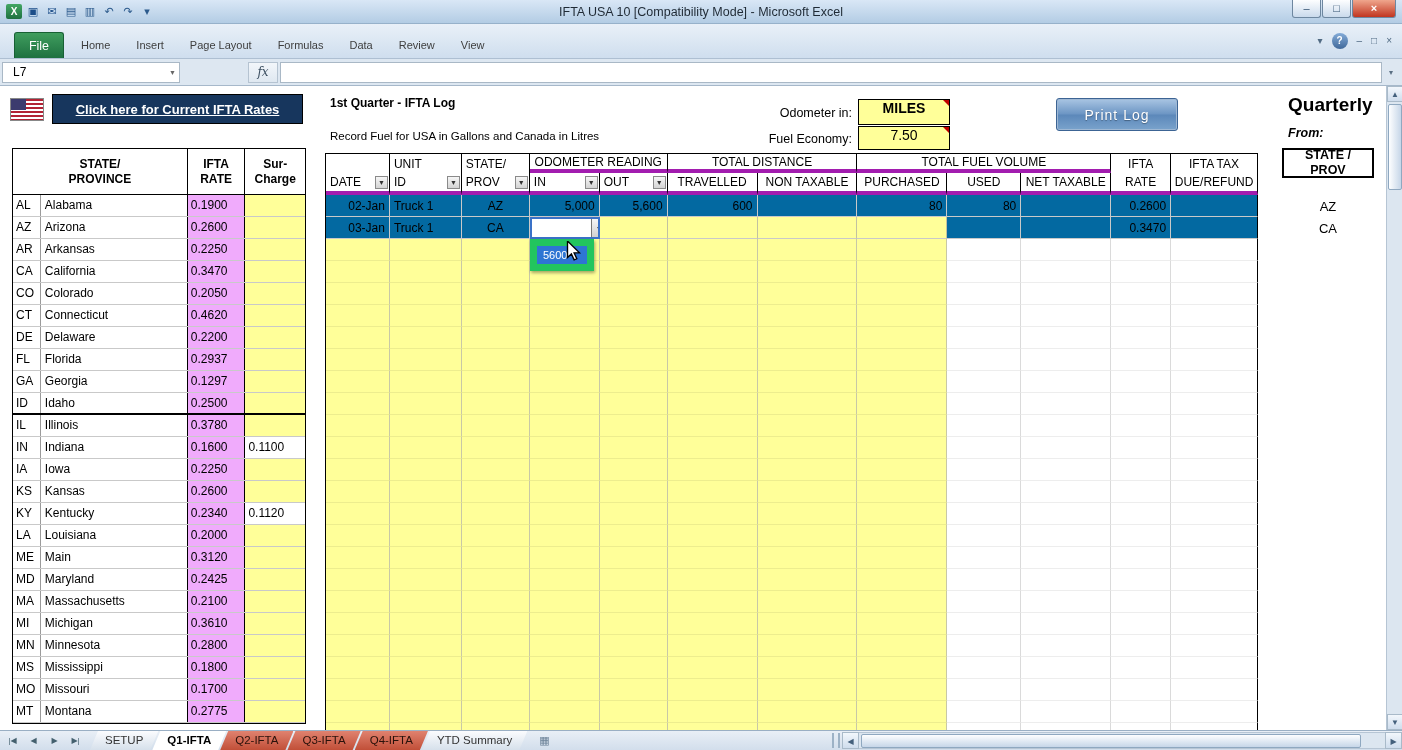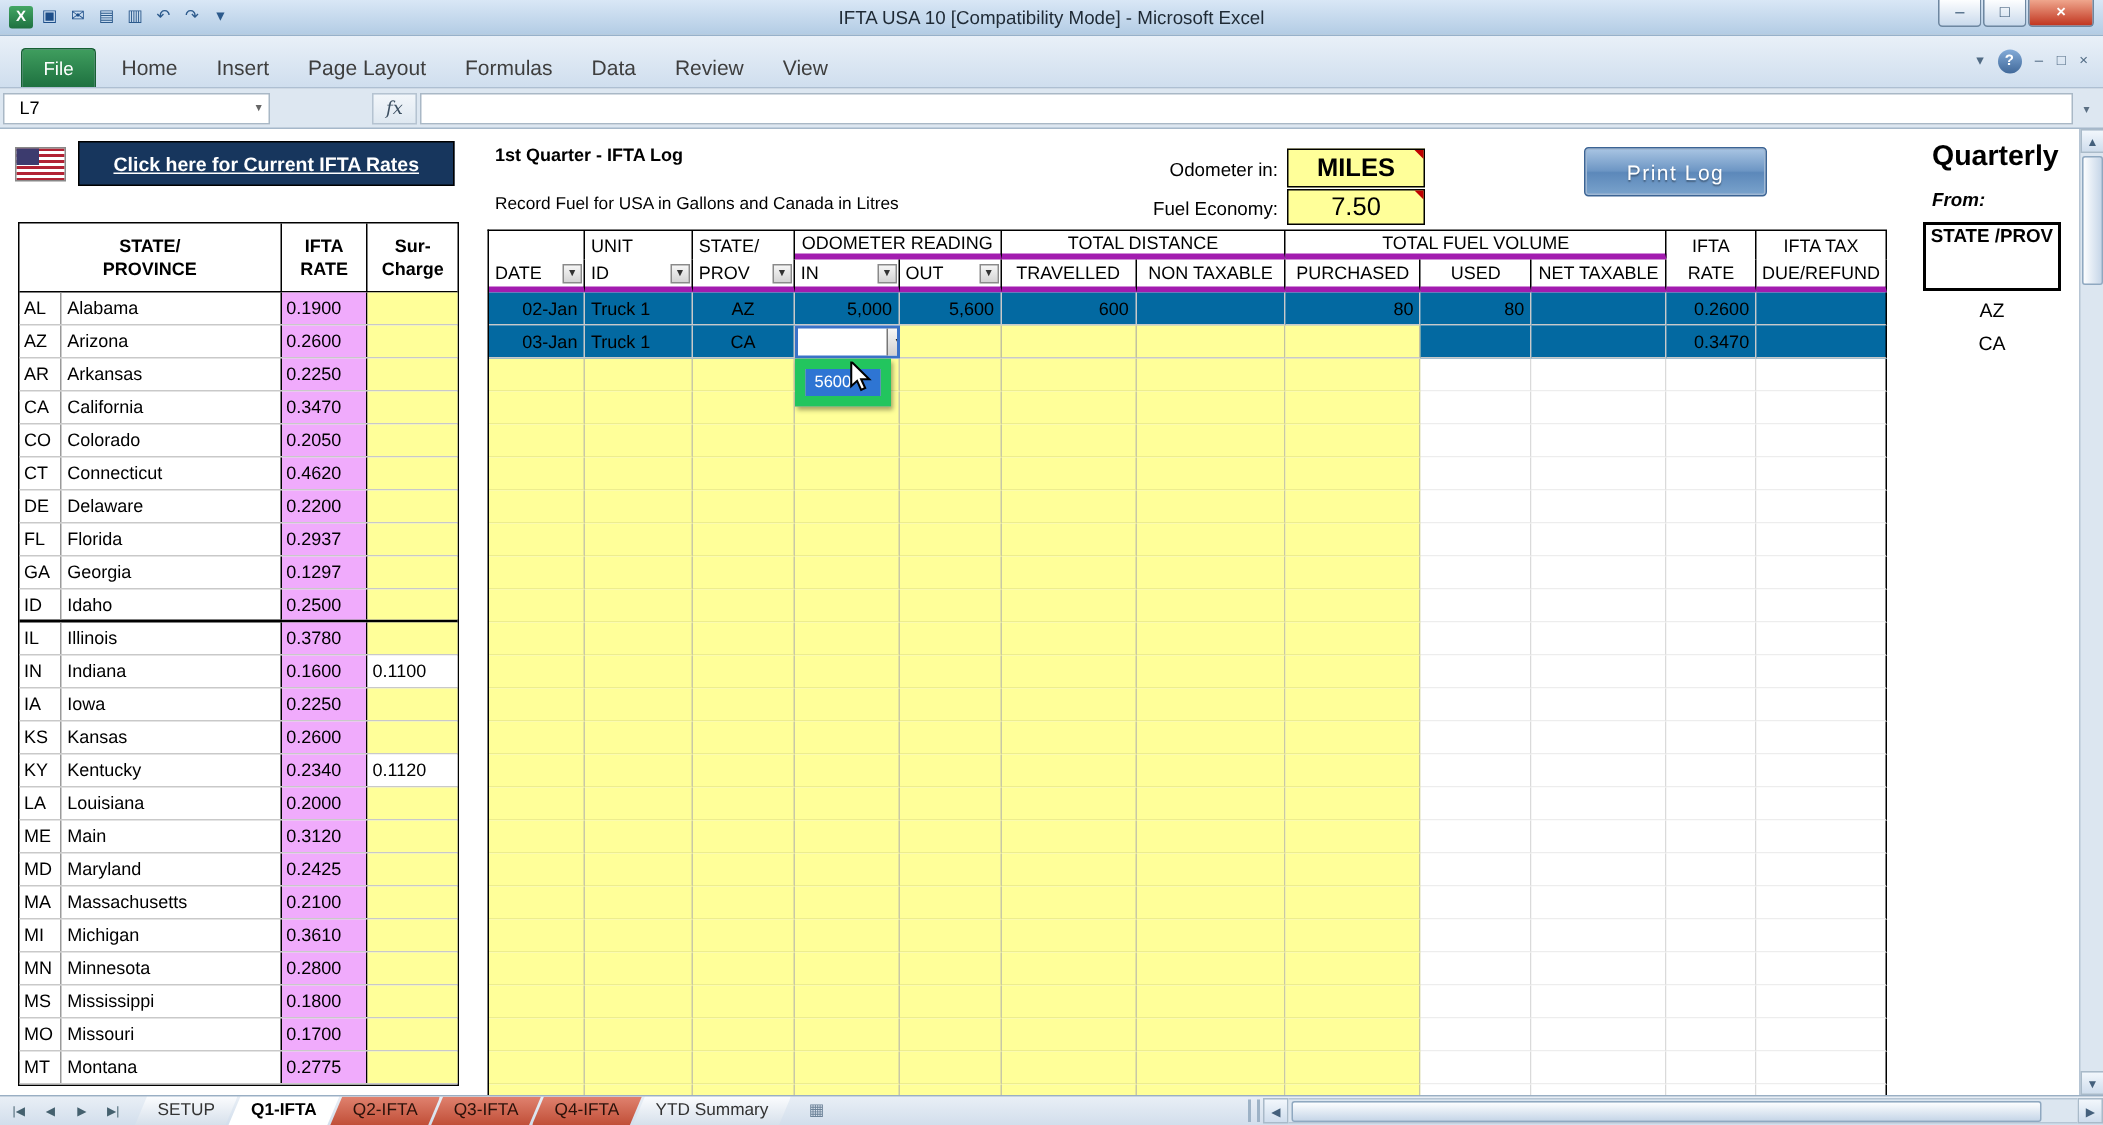--- a/index.html
+++ b/index.html
@@ -15,21 +15,21 @@
   .ic.save{color:#1d4e89}
   .ic.undo{color:#2c5a8c}
   .titletext{position:absolute;left:0;right:0;text-align:center;font-size:12.5px;color:#1f2a35}
   .winbtns{position:absolute;right:6px;top:0;display:flex;z-index:2}
   .wb{width:29px;height:18px;border:1px solid #6e87a0;border-top:none;background:linear-gradient(#fdfeff,#cadaec);font-size:11px;text-align:center;line-height:16px;color:#2f4f6e;border-radius:0 0 3px 3px;margin-left:1px}
   .wb.close{background:linear-gradient(#efa68d,#c1351f);color:#fff;width:44px;font-weight:bold}
 
   
   .ribbon{position:relative;height:35px;background:linear-gradient(#e9f0f8,#cfdeee);border-bottom:1px solid #aebfd2;display:flex;align-items:flex-end}
   .filetab{width:50px;height:26px;background:linear-gradient(#3f9d5e,#1e7140);color:#fff;text-align:center;line-height:26px;font-size:12.5px;border-radius:3px 3px 0 0;margin-left:14px;margin-right:4px;border:1px solid #176034;border-bottom:none}
-  .rtab{padding:0 13px;height:26px;line-height:26px;font-size:14px;color:#3e3e3e}
+  .rtab{padding:0 13px;height:26px;line-height:26px;font-size:11px;color:#3e3e3e}
   .ribbon-right{position:absolute;right:10px;top:9px;display:flex;gap:9px;align-items:center}
   .rr-ic{font-size:10px;color:#516b84;line-height:16px}
   .help{width:16px;height:16px;border-radius:50%;background:linear-gradient(#83abd8,#41699a);color:#fff;font-size:10px;font-weight:bold;text-align:center;line-height:16px}
 
   
   .frow{height:27px;background:#dde7f1;border-bottom:1px solid #a6b8ca;display:flex;align-items:center;padding:0 2px}
   .namebox{width:178px;height:21px;background:#fff;border:1px solid #a9b8c6;font-size:12px;display:flex;align-items:center;padding-left:10px;position:relative}
   .namebox .dd{position:absolute;right:3px;font-size:7px;color:#666}
   .nbgap{width:68px}
   .fxbtn{width:30px;height:21px;background:linear-gradient(#f2f6fa,#dfe8f1);border:1px solid #b5c3d1;font-style:italic;font-family:"DejaVu Serif","Liberation Serif",serif;font-size:12px;text-align:center;line-height:19px;color:#3c4f61}
@@ -59,21 +59,21 @@
   .st-sur{width:60px;padding-left:3px;line-height:20px}
   .st-sur:empty{background:#ffff99}
   .st-sur:not(:empty){background:#fff}
 
   
   .logtitle{position:absolute;left:330px;top:10px;font-size:12px;font-weight:bold}
   .logsub{position:absolute;left:330px;top:44px;font-size:11.5px}
   .odolbl{position:absolute;left:690px;width:162px;text-align:right;font-size:12.5px}
   .lbl1{top:20px}
   .lbl2{top:46px}
-  .ybox{position:absolute;left:858px;width:92px;background:#ffff99;border:1px solid #000;text-align:center;font-size:17px;display:flex;align-items:center;justify-content:center}
+  .ybox{position:absolute;left:858px;width:92px;background:#ffff99;border:1px solid #000;text-align:center;font-size:14px;display:flex;justify-content:center}
   .box1{top:13px;height:26px;font-weight:bold}
   .box2{top:40px;height:24px}
   .redtri{position:absolute;top:0;right:0;border-left:6px solid transparent;border-top:6px solid #c00000}
 
   .printbtn{position:absolute;left:1056px;top:12px;width:122px;height:33px;border:1px solid #3c6494;border-radius:3px;background:linear-gradient(#a9c5e3 0%,#6d96c4 48%,#5c88ba 52%,#7aa3cc 100%);box-shadow:0 0 0 1px #9fb8d4 inset;color:#fff;font-size:14px;letter-spacing:1px;text-shadow:0 1px 1px rgba(0,0,0,.35);font-family:inherit;cursor:pointer}
 
   
   .logtable{position:absolute;left:325px;top:67px;width:933px;border-left:1px solid #000;border-top:1px solid #000;font-size:12px;background:#fff}
   .lrow{display:flex}
   .lc{border-right:1px solid #000;border-bottom:4px solid #a21caf;display:flex;align-items:center;overflow:hidden;position:relative}
@@ -100,21 +100,21 @@
   .erow{display:flex;height:22px}
   .ecell{background:#ffff99;border-right:1px solid #c8c8a6;border-bottom:1px solid rgba(0,0,0,0.07)}
   .ecell.white{background:#fff;border-right:1px solid #dadada}
   .ecell:last-child{border-right:1px solid #000}
 
   .cursor{position:absolute;left:566px;top:155px;z-index:9}
 
   
   .qtitle{position:absolute;left:1288px;top:8px;width:98px;font-size:19px;font-weight:bold;white-space:nowrap;overflow:hidden}
   .qfrom{position:absolute;left:1288px;top:40px;font-size:12.5px;font-weight:bold;font-style:italic}
-  .qbox{position:absolute;left:1282px;top:62px;width:92px;height:46px;border:2px solid #000;background:#fff;display:flex;justify-content:center;text-align:center;font-weight:bold;font-size:12.5px;line-height:15px}
+  .qbox{position:absolute;left:1282px;top:62px;width:92px;height:30px;border:2px solid #000;background:#fff;display:flex;flex-direction:column;justify-content:center;text-align:center;font-weight:bold;font-size:12.5px;line-height:15px}
   .qvals{position:absolute;left:1282px;top:110px;width:92px;text-align:center;font-size:13px}
   .qval{height:22px;line-height:22px}
 
   
   .vscroll{position:absolute;right:0;top:0;width:16px;height:644px;background:#dce6f0;border-left:1px solid #b6c5d4}
   .vs-btn{width:16px;height:16px;font-size:8px;text-align:center;line-height:16px;color:#44607c;background:linear-gradient(#f2f7fc,#cfdded);border:1px solid #a9bac9;cursor:pointer}
   .vs-down{position:absolute;bottom:0;left:0}
   .vs-thumb{position:absolute;top:18px;left:1px;width:14px;height:86px;background:linear-gradient(90deg,#fdfeff,#c6d6e8);border:1px solid #8fa8c0;border-radius:2px;cursor:pointer}
 
   

